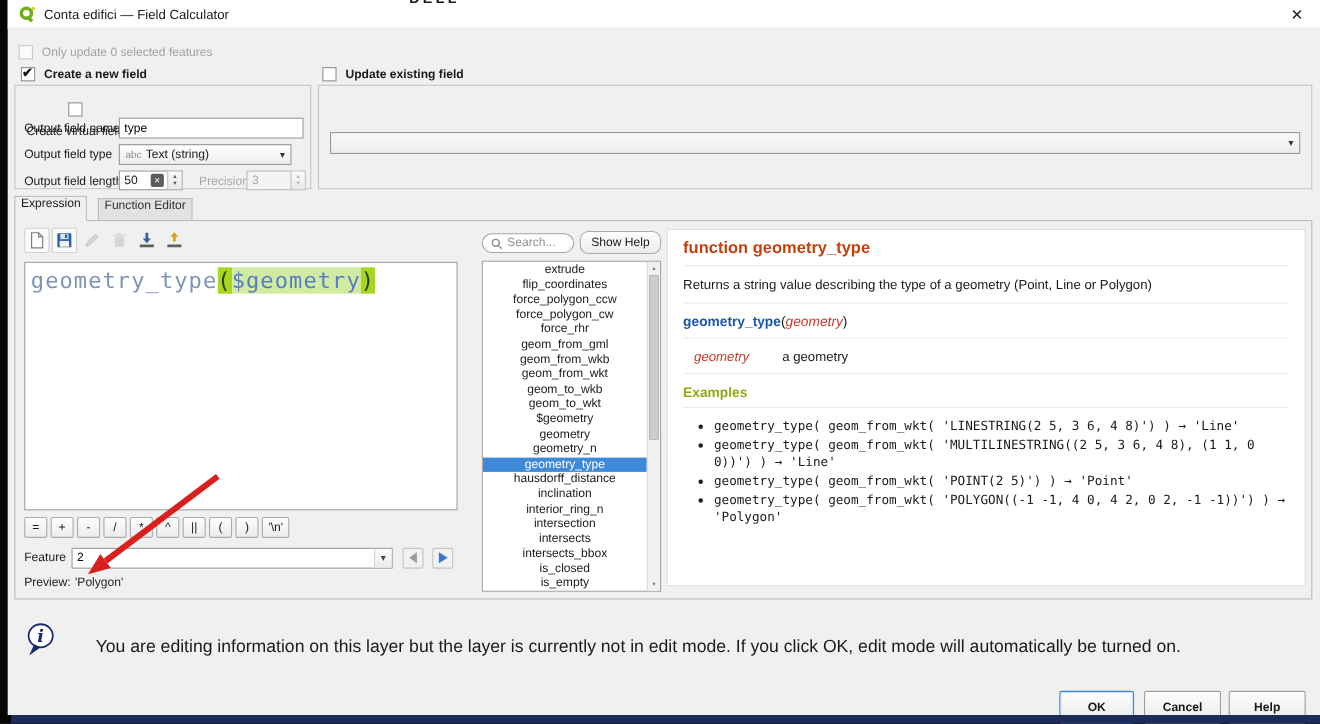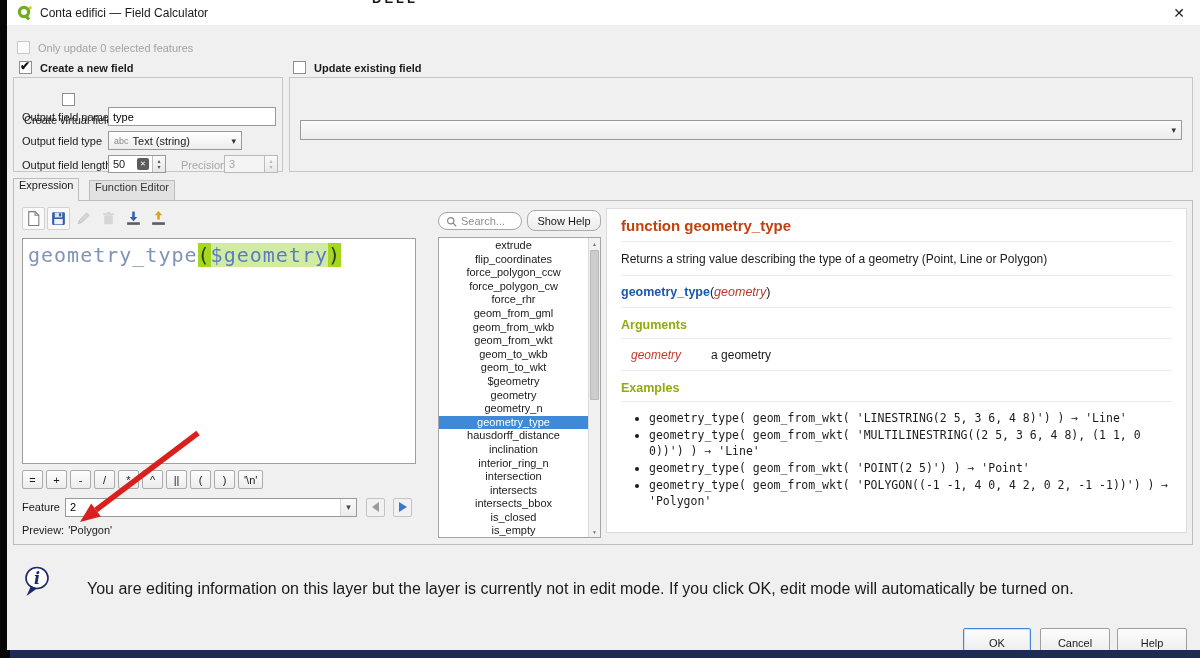--- a/index.html
+++ b/index.html
@@ -29,21 +29,21 @@
   .cv-row{left:10px;top:15px;flex-direction:column;}
   .flabel{position:absolute;left:8px;}
   .lbl-name{top:33px;}
   .lbl-type{top:57px;}
   .lbl-len{top:81px;}
   .lbl-prec{left:167px;top:81px;}
   .prec-dis{color:#a8a8a8;}
   .text-input{position:absolute;border:1px solid #999;background:#fff;font:inherit;padding:0 4px;outline:none;}
   .name-input{left:94px;top:29px;width:168px;height:19px;}
   .combo{position:absolute;border:1px solid #999;background:linear-gradient(#fff,#ededed);display:flex;align-items:center;gap:4px;padding:0 5px;}
-  .type-combo{left:94px;top:53px;width:134px;height:19px;}
+  .type-combo{left:94px;top:53px;width:157px;height:19px;}
   .type-badge{color:#8a8a8a;font-size:9px;}
   .combo .arrow{margin-left:auto;color:#333;font-size:9px;}
   .update-combo{left:10px;top:42px;right:10px;height:20px;background:linear-gradient(#fbfbfb,#ececec);}
   .spin{position:absolute;border:1px solid #999;background:#fff;display:flex;align-items:center;padding-left:4px;}
   .len-spin{left:94px;top:77px;width:58px;height:18px;}
   .prec-spin{left:210px;top:77px;width:54px;height:18px;color:#a8a8a8;background:#f4f4f4;border-color:#b9b9b9;}
   .clear-ico{margin-left:auto;width:12px;height:12px;background:#5c5c5c;border-radius:2px;color:#fff;font-size:7px;display:flex;align-items:center;justify-content:center;}
   .spin-btns{width:13px;height:100%;border-left:1px solid #bbb;display:flex;flex-direction:column;align-items:center;justify-content:center;font-size:6px;line-height:6px;color:#555;margin-left:3px;background:linear-gradient(#fafafa,#e8e8e8);}
   .prec-spin .spin-btns{margin-left:auto;color:#b5b5b5;}
 
@@ -92,21 +92,21 @@
   .help-h2{font-size:12.5px;font-weight:bold;color:#94a813;margin-top:10px;padding-bottom:6px;border-bottom:1px solid #ececec;}
   .syntax-line{margin-top:9px;padding-bottom:8px;border-bottom:1px solid #ececec;font-size:12.5px;}
   .syn-fn{color:#1a57ae;font-weight:bold;}
   .syn-red{color:#c0392b;font-style:italic;}
   .arg-row{margin-top:9px;padding-bottom:8px;border-bottom:1px solid #ececec;display:flex;gap:30px;padding-left:10px;}
   .examples{margin:8px 0 0 28px;}
   .examples li{font-family:"DejaVu Sans Mono","Liberation Mono",monospace;font-size:11.5px;line-height:1.4;margin-bottom:1px;}
 
   .note-icon{position:absolute;left:16px;top:566px;}
   .note-text{position:absolute;left:80px;top:580px;font-size:16px;}
-  .btn{position:absolute;top:628px;height:30px;border:1px solid #9f9f9f;border-radius:2px;background:linear-gradient(#fdfdfd,#e9e9e9);display:flex;align-items:center;justify-content:center;font-size:11px;}
+  .btn{position:absolute;top:628px;height:30px;border:1px solid #9f9f9f;border-radius:2px;background:linear-gradient(#fdfdfd,#e9e9e9);display:flex;align-items:center;justify-content:center;font-size:11px;font-weight:bold;}
   .btn-ok{left:956px;width:68px;border-color:#3f87d8;box-shadow:inset 0 0 0 1px #cfe0f5;}
   .btn-cancel{left:1033px;width:70px;}
   .btn-help{left:1110px;width:70px;}
   .annot-arrow{position:absolute;left:0;top:0;width:300px;height:560px;z-index:40;pointer-events:none;}
 </style>
 </head>
 <body>
 
 <div class="stage">
   <div class="artifact">
@@ -310,21 +310,20 @@
           <span class="sb-btn sb-up">▲</span>
           <span class="sb-thumb"></span>
           <span class="sb-btn sb-down">▼</span>
         </div>
       </div>
 
       <div class="help">
         <div class="help-title">function geometry_type</div>
         <div class="help-desc">Returns a string value describing the type of a geometry (Point, Line or Polygon)</div>
         <div class="syntax-line"><span class="syn-fn">geometry_type</span><span>(</span><span class="syn-red">geometry</span><span>)</span></div>
-        <div class="help-h2">Arguments</div>
         <div class="arg-row">
           <span class="syn-red">geometry</span>
           <span>a geometry</span>
         </div>
         <div class="help-h2">Examples</div>
         <ul class="examples">
           <li>geometry_type( geom_from_wkt( 'LINESTRING(2 5, 3 6, 4 8)') ) → 'Line'</li>
           <li>geometry_type( geom_from_wkt( 'MULTILINESTRING((2 5, 3 6, 4 8), (1 1, 0 0))') ) → 'Line'</li>
           <li>geometry_type( geom_from_wkt( 'POINT(2 5)') ) → 'Point'</li>
           <li>geometry_type( geom_from_wkt( 'POLYGON((-1 -1, 4 0, 4 2, 0 2, -1 -1))') ) → 'Polygon'</li>

